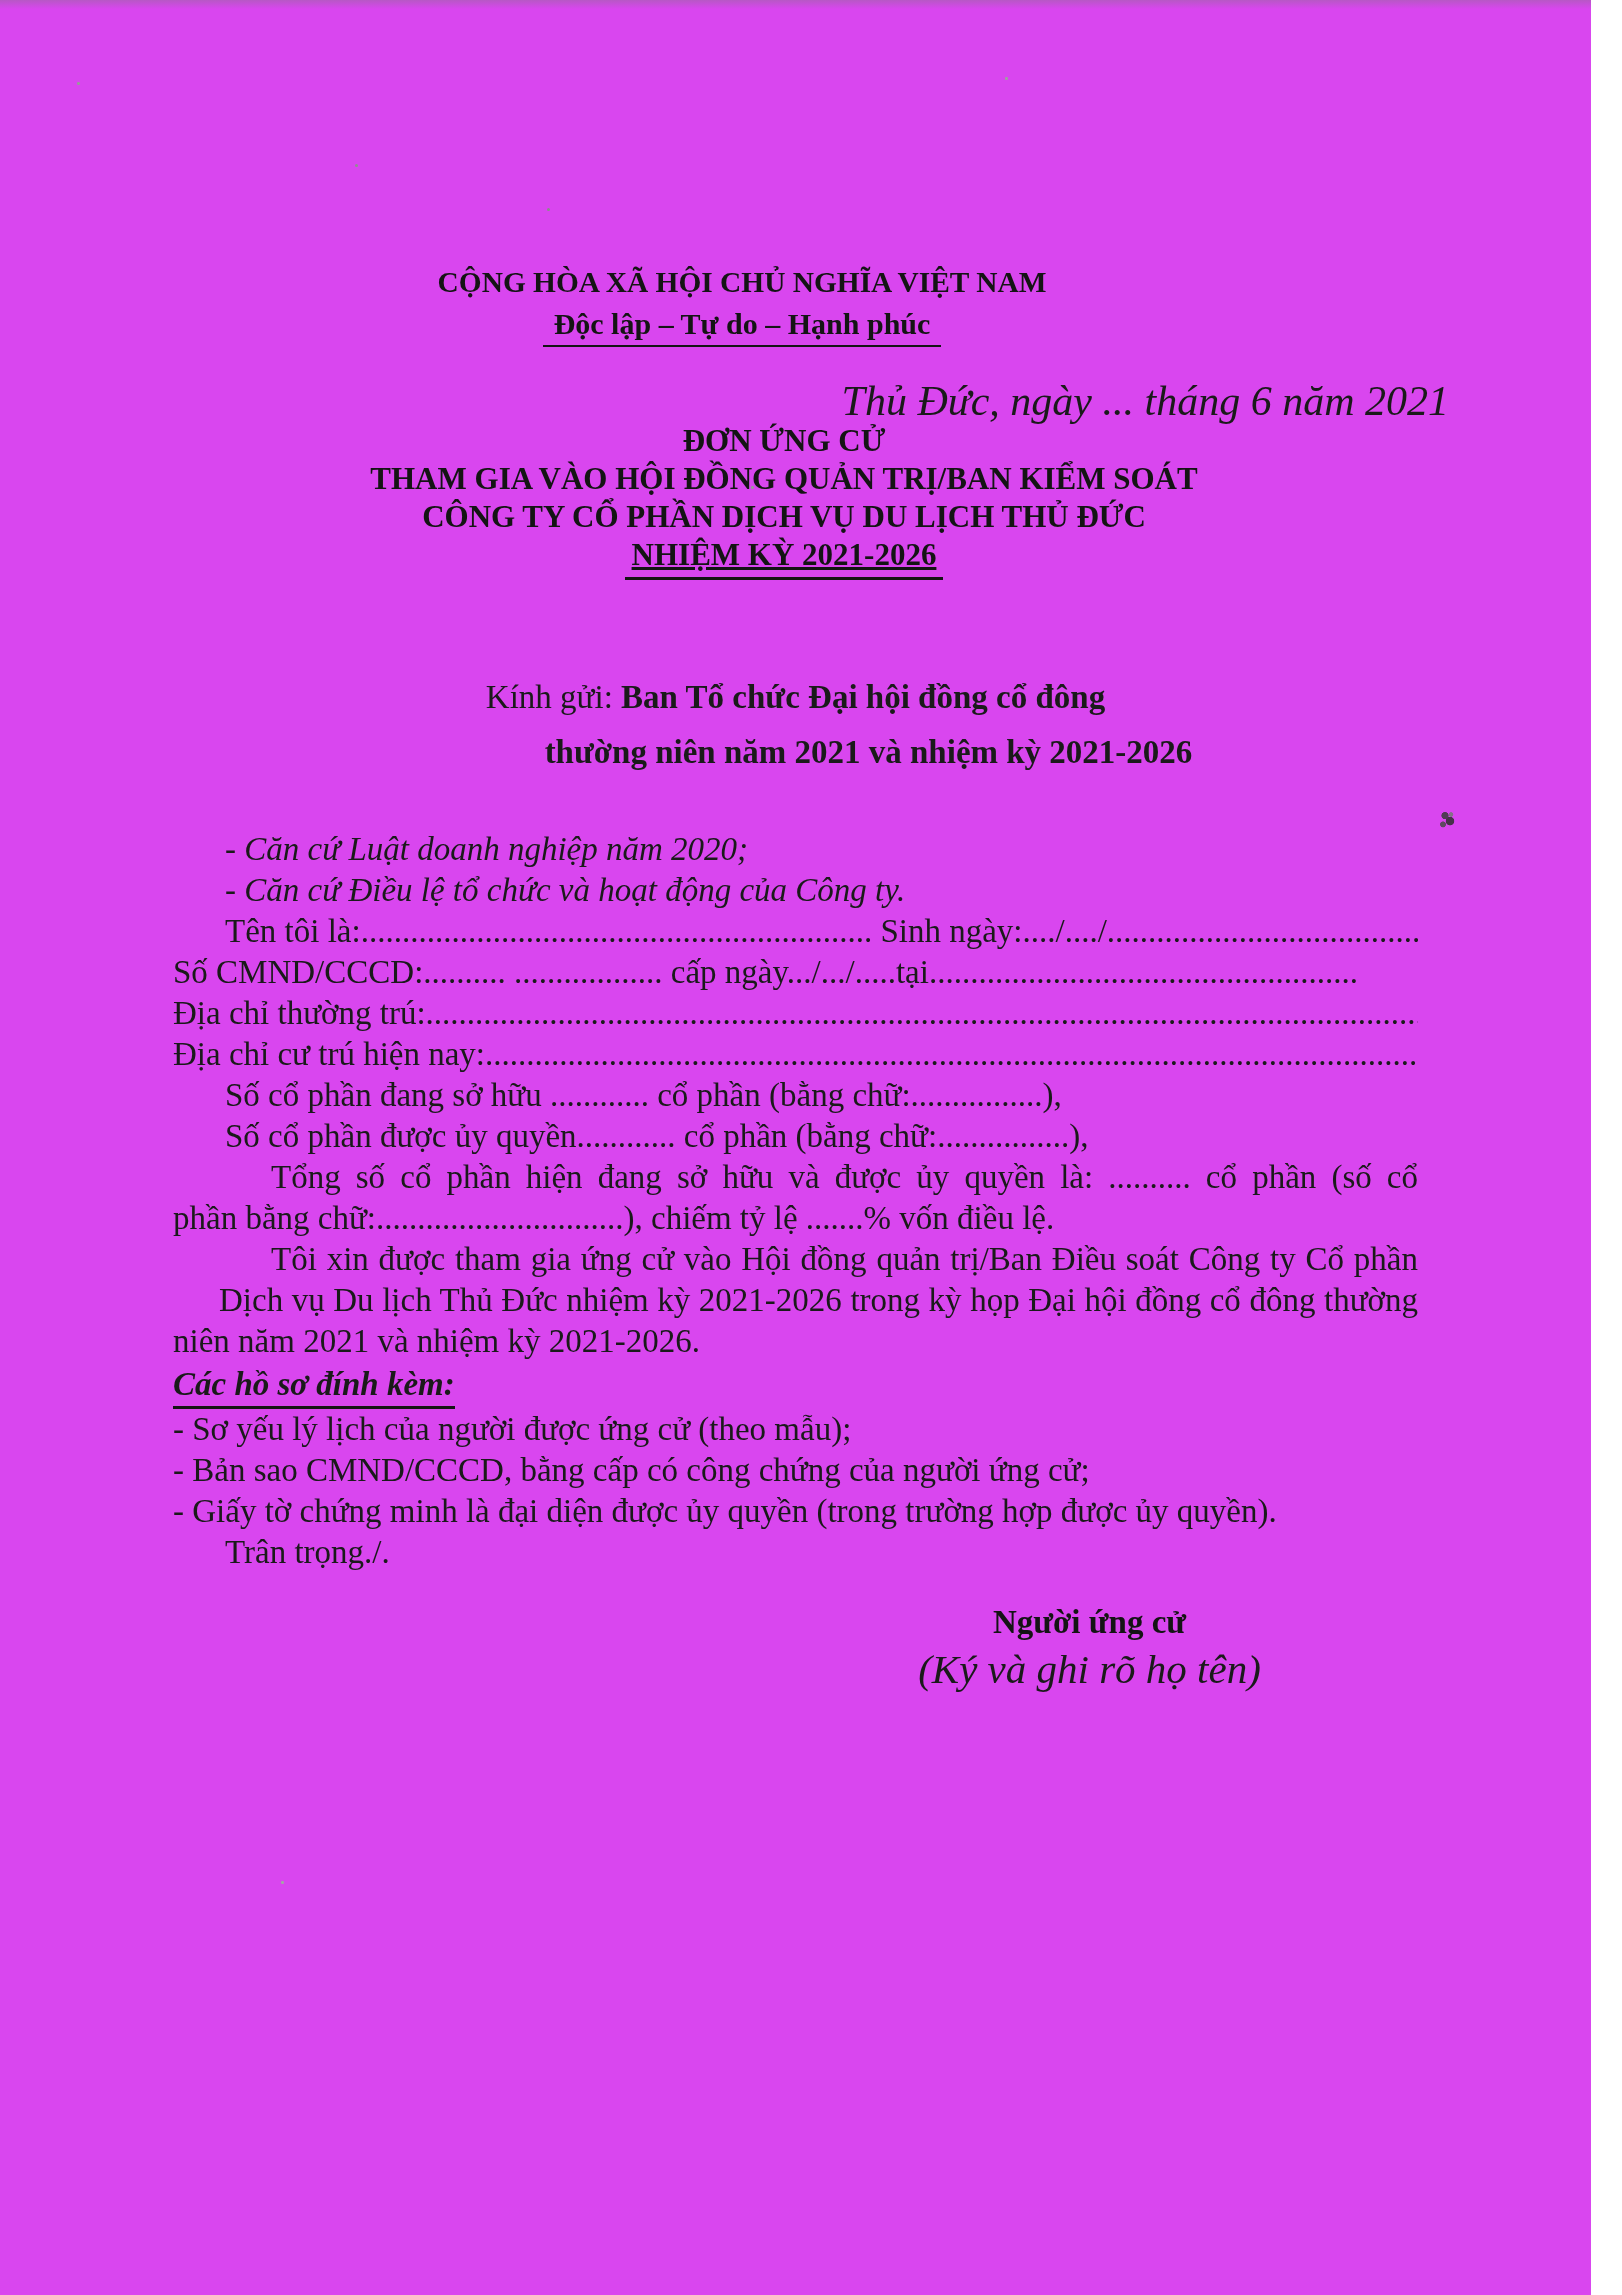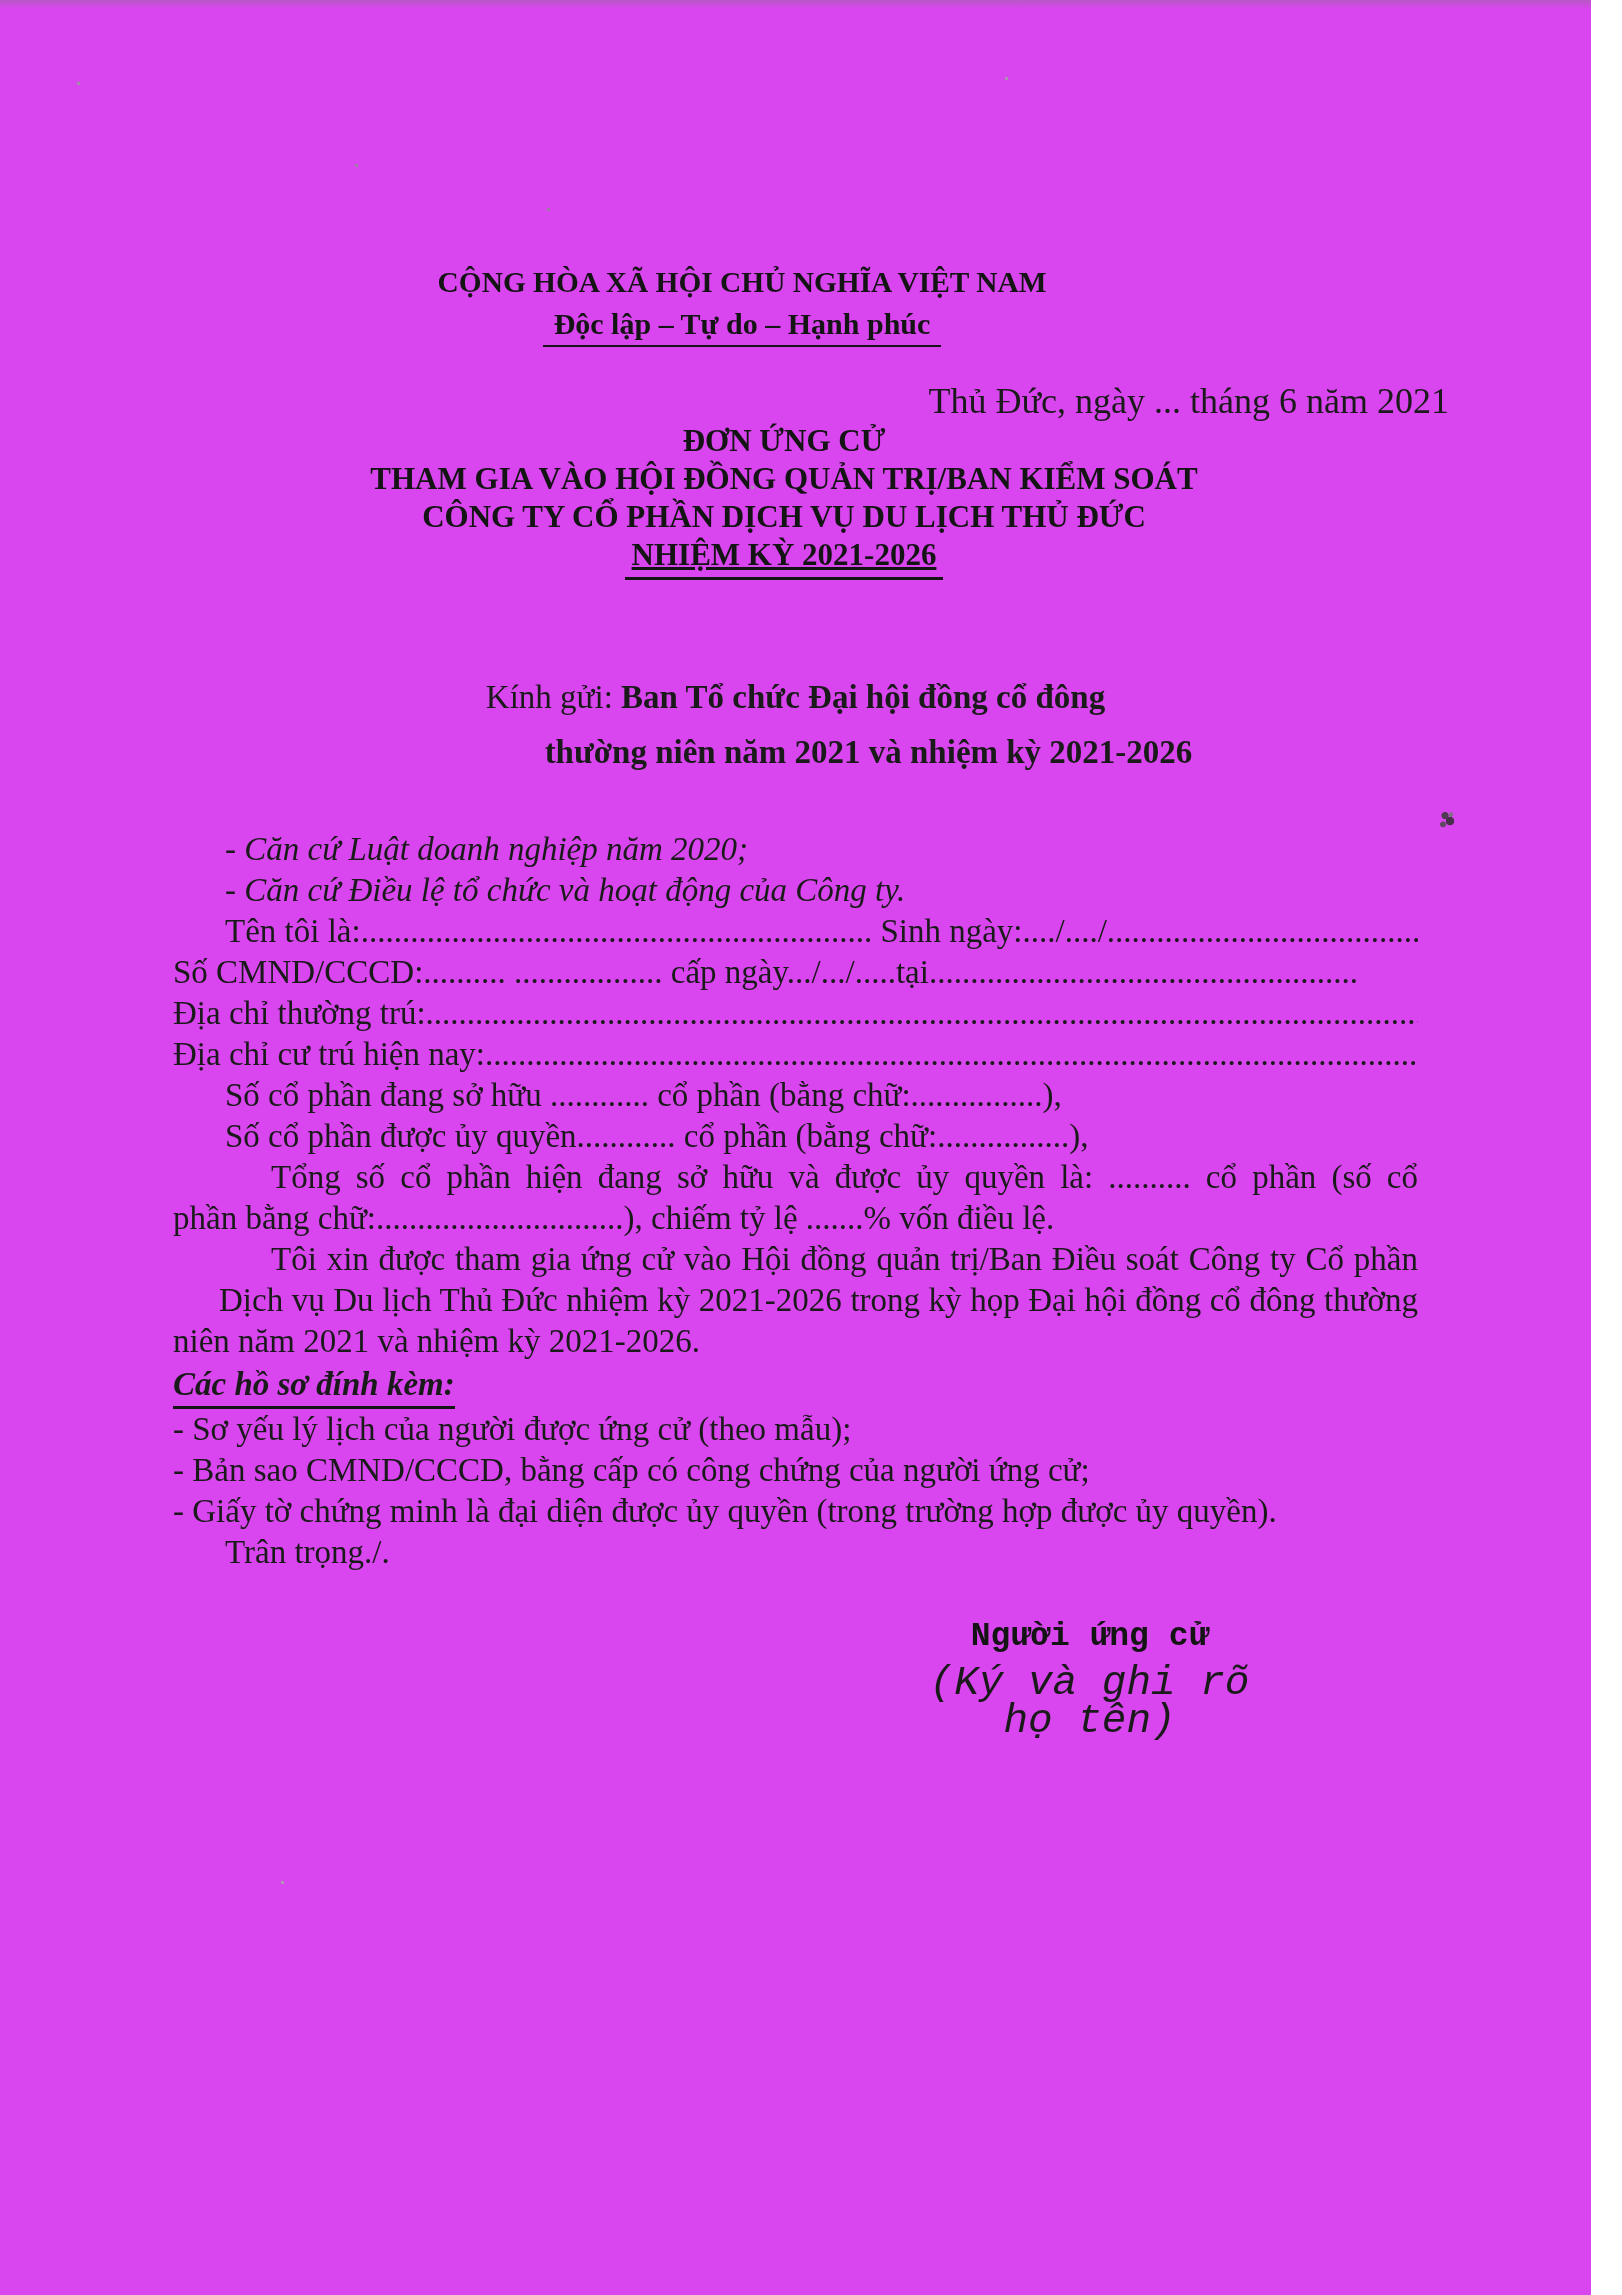--- a/index.html
+++ b/index.html
@@ -38,21 +38,21 @@
   .nat-header {
     margin-left: 222px; width: 694px; padding-top: 262px;
     text-align: center; font-weight: bold;
     font-size: 29.4px; line-height: 41px; color: #141414;
   }
   .nat-header .motto { display: inline-block; border-bottom: 2.6px solid #141414; padding: 0 10.5px 1.3px 10.5px; font-size: 30px; }
 
   
   .dateline {
     margin-top: 33px; margin-right: -31px;
-    text-align: right; font-size: 36px; line-height: 42px;
+    text-align: right; font-style: italic; font-size: 42px; line-height: 42px;
   }
 
   
   .title-block {
     margin-left: -23px;
     text-align: center; font-weight: bold; font-size: 31px; line-height: 38px; color: #141414;
   }
   .title-block .tb-underline { display: inline-block; border-bottom: 3.3px solid #141414; padding: 0 6.5px 2.6px 6.5px; text-decoration: underline; }
 
   
@@ -67,21 +67,21 @@
   .it { font-style: italic; }
   .clip { white-space: nowrap; overflow: hidden; }
   .just { text-align: justify; text-align-last: justify; margin-left: 46px; }
   .attach-head { padding-top: 1.3px; }
   .attach-head span {
     display: inline-block; font-weight: bold; font-style: italic;
     border-bottom: 3.3px solid #141414; padding-bottom: 1.3px; text-align: center;
   }
 
   
-  .signature { margin-top: 44px; margin-left: 720px; width: 393px; text-align: center; font-family: Liberation Mono, monospace; }
+  .signature { margin-top: 30px; margin-left: 720px; width: 393px; text-align: center; }
   .sig-title { font-weight: bold; font-size: 33px; line-height: 39px; color: #141414; }
   .sig-note { font-style: italic; font-size: 41px; line-height: 38px; margin-top: 7.9px; }
 </style>
 </head>
 <body>
 
 <div class="page">
 
   <div class="scan-top"></div>
   <div class="scan-vline"></div>

